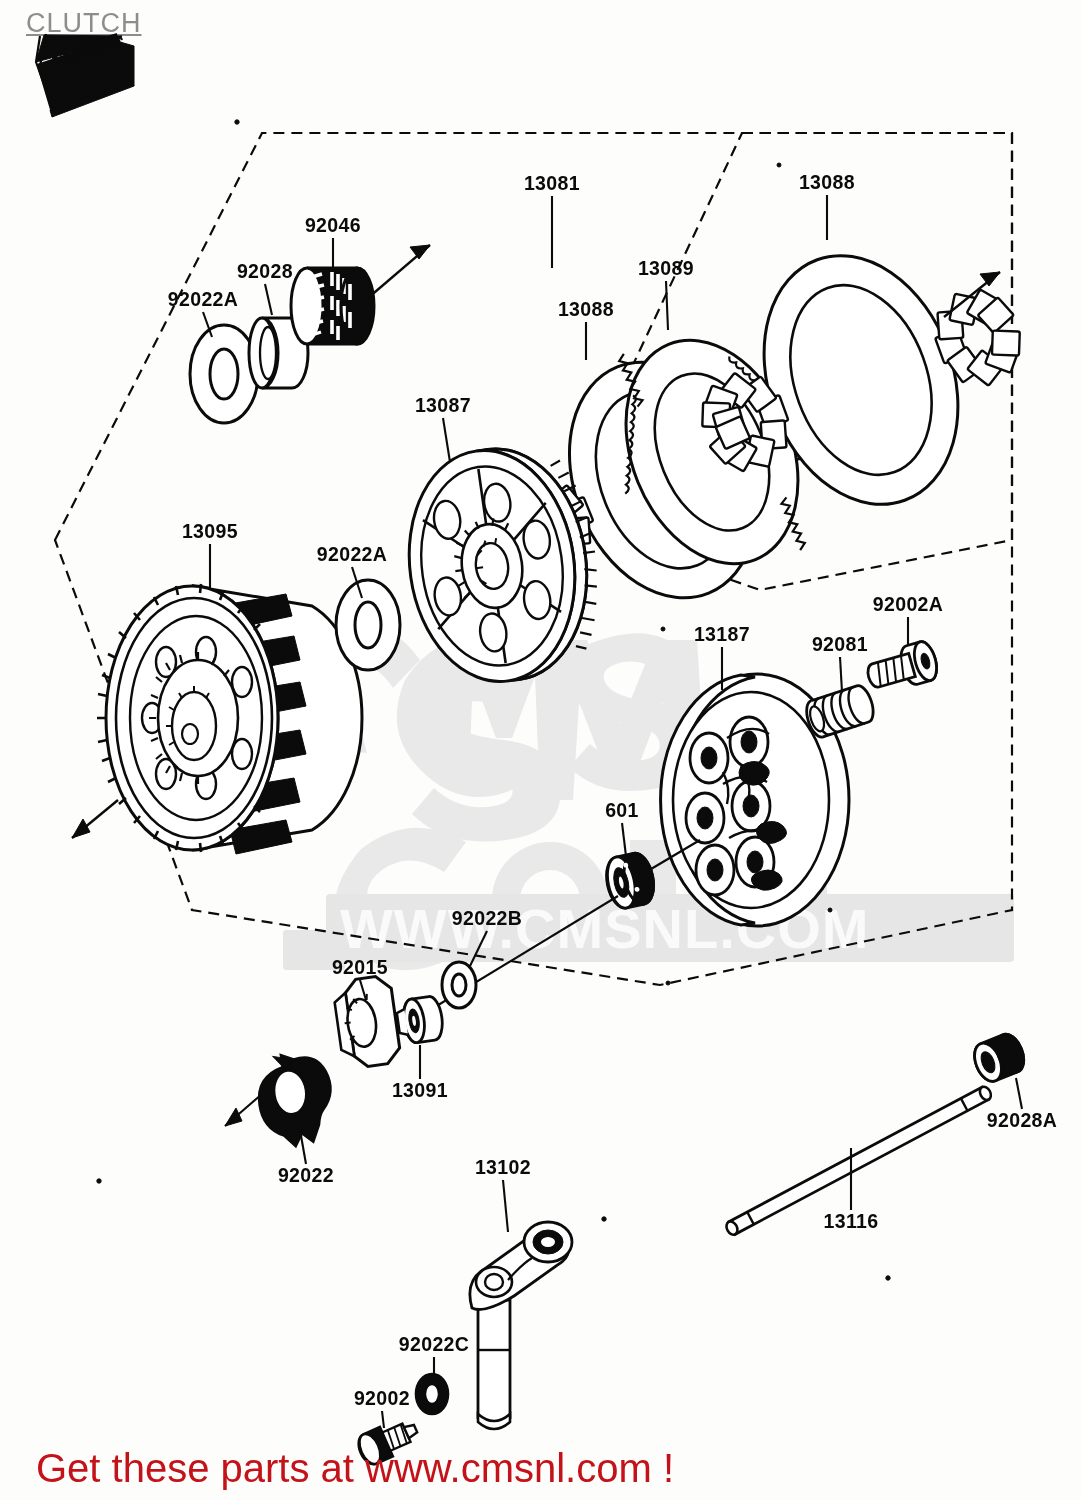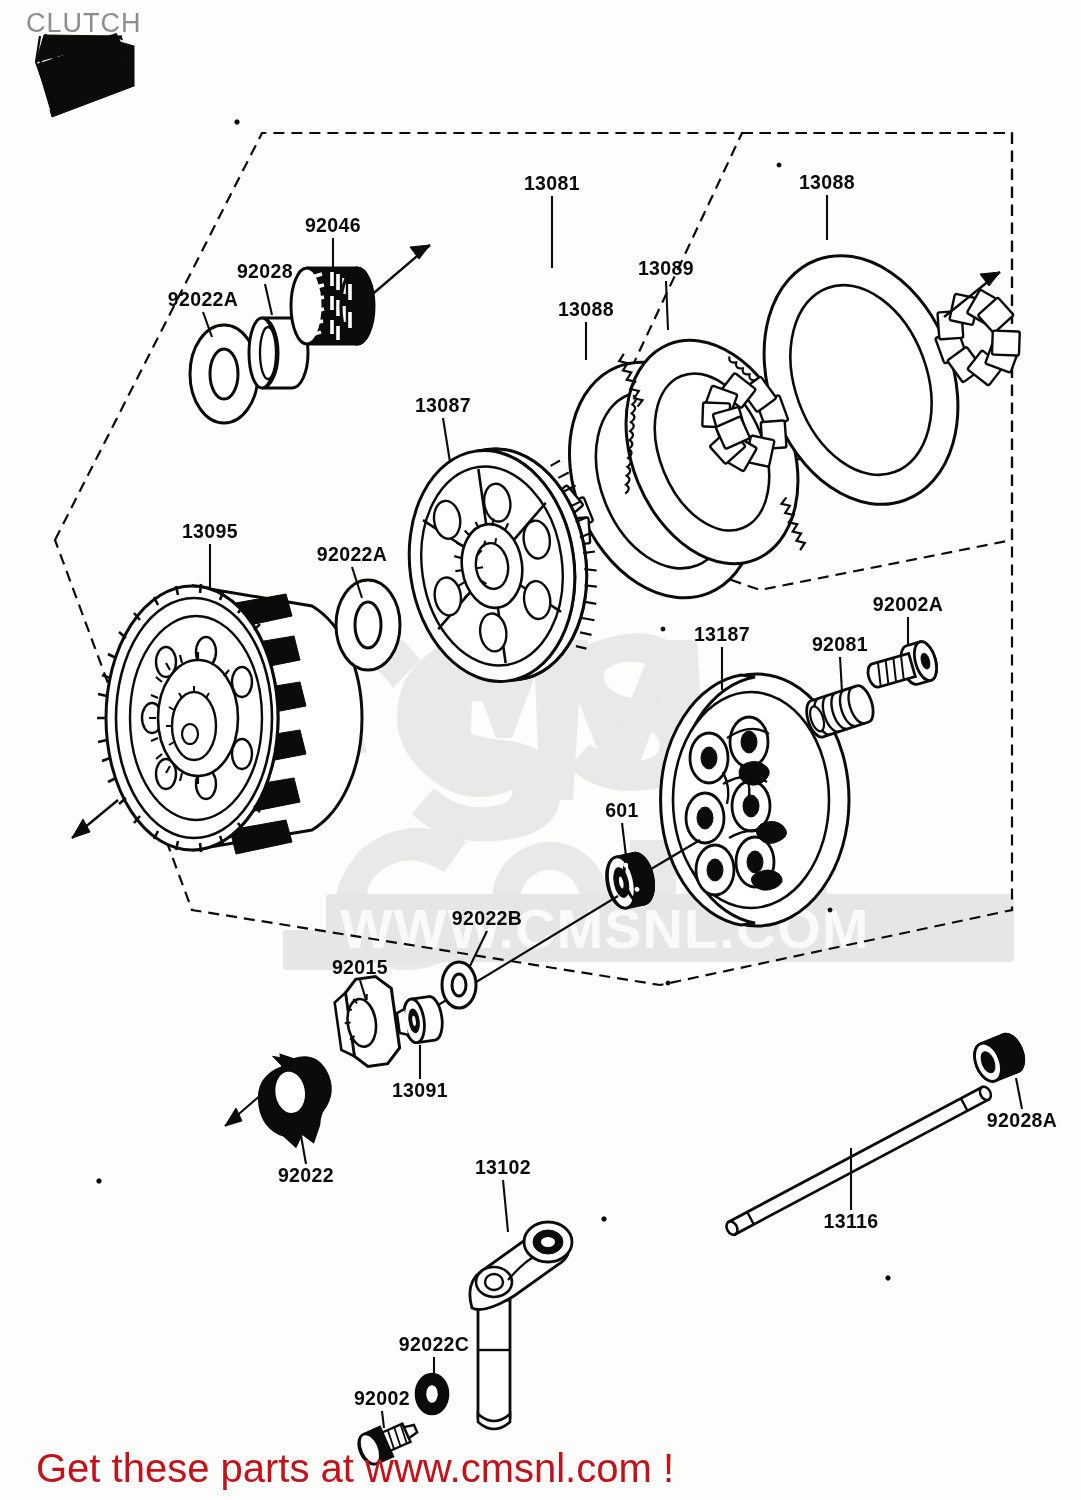--- a/index.html
+++ b/index.html
@@ -8,20 +8,21 @@
     font-family:"Liberation Sans", sans-serif;
     -webkit-font-smoothing:antialiased;
   }
   #page{position:absolute;inset:0;width:1081px;height:1500px;background:#fdfdfb;}
 
   .page-title{
     position:absolute;left:26px;top:8px;
     font-size:27px;letter-spacing:1px;color:#8d8d8d;
     font-family:"Liberation Sans",sans-serif;font-weight:400;
     white-space:nowrap;
+    text-decoration:underline;
   }
   .topfrag{
     position:absolute;left:928px;top:-9px;
     font-size:17px;color:#111;font-weight:bold;letter-spacing:3px;
     font-family:"Liberation Sans",sans-serif;white-space:nowrap;
     overflow:hidden;height:10px;
   }
   .footer{
     position:absolute;left:0;top:1446px;width:1081px;
     font-size:40px;color:#c4121a;font-family:"Liberation Sans",sans-serif;

